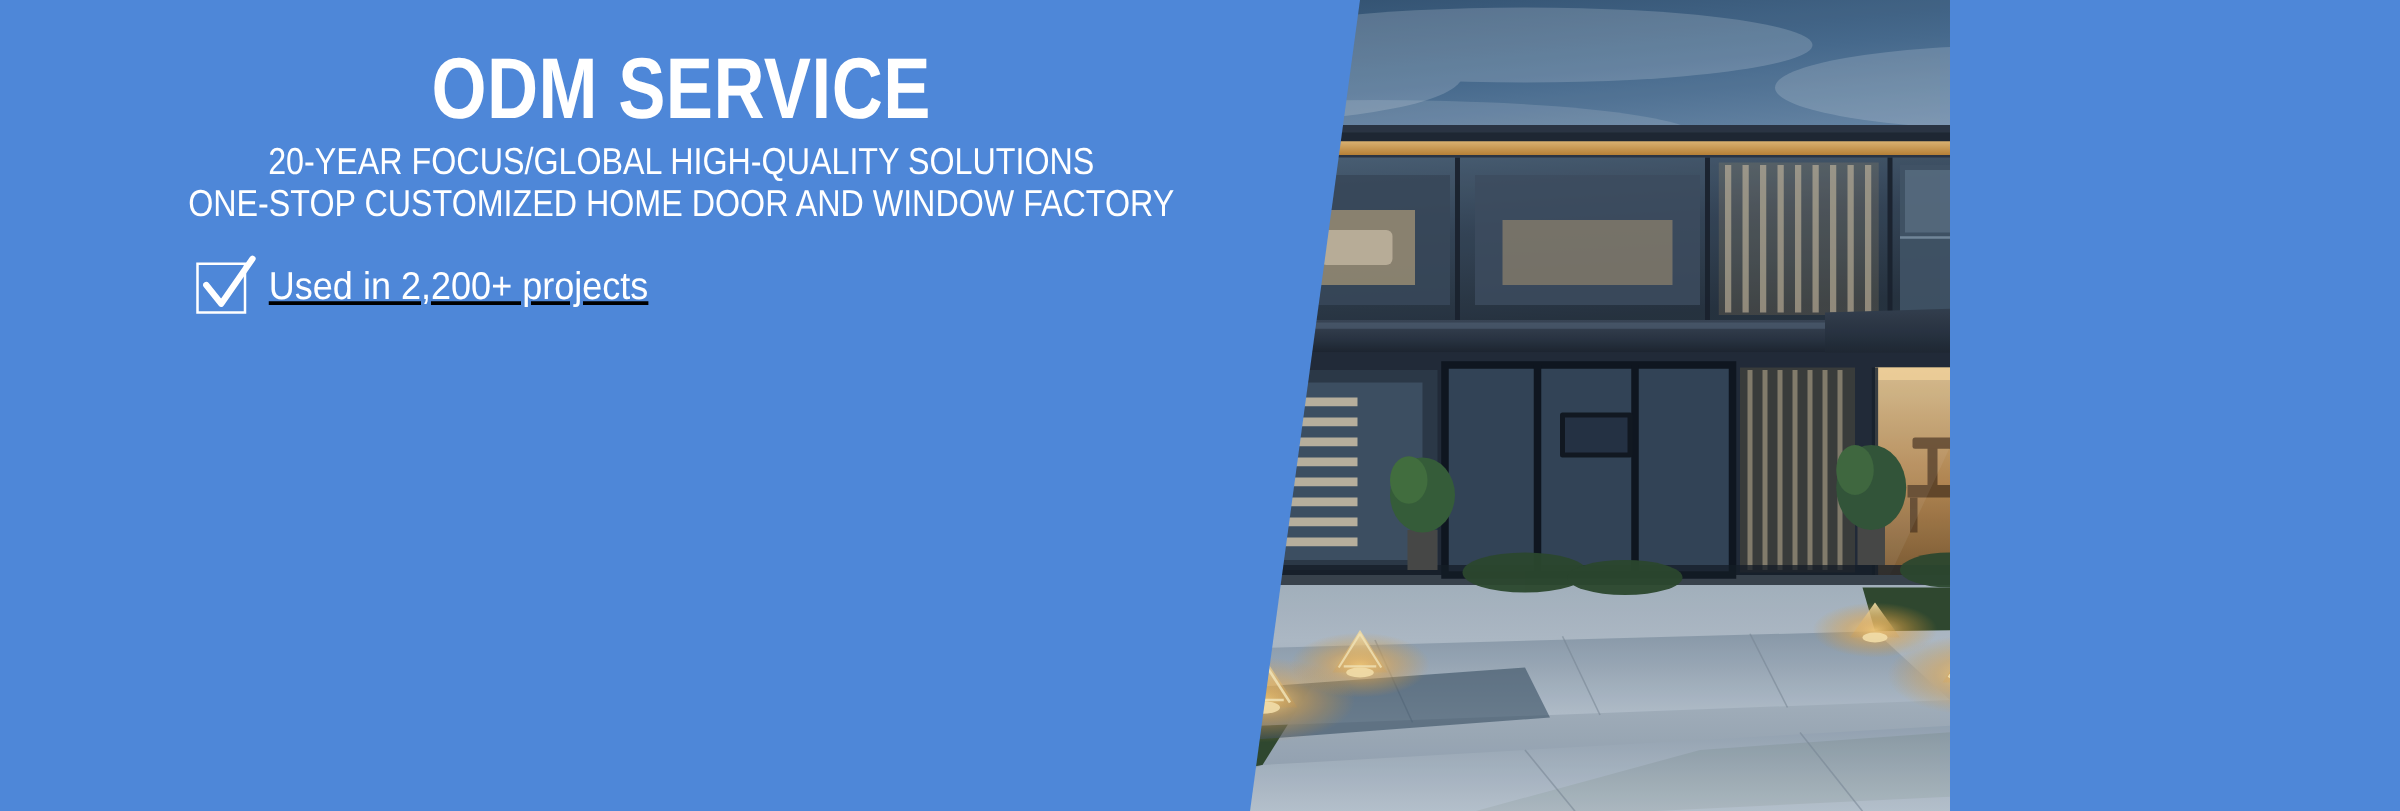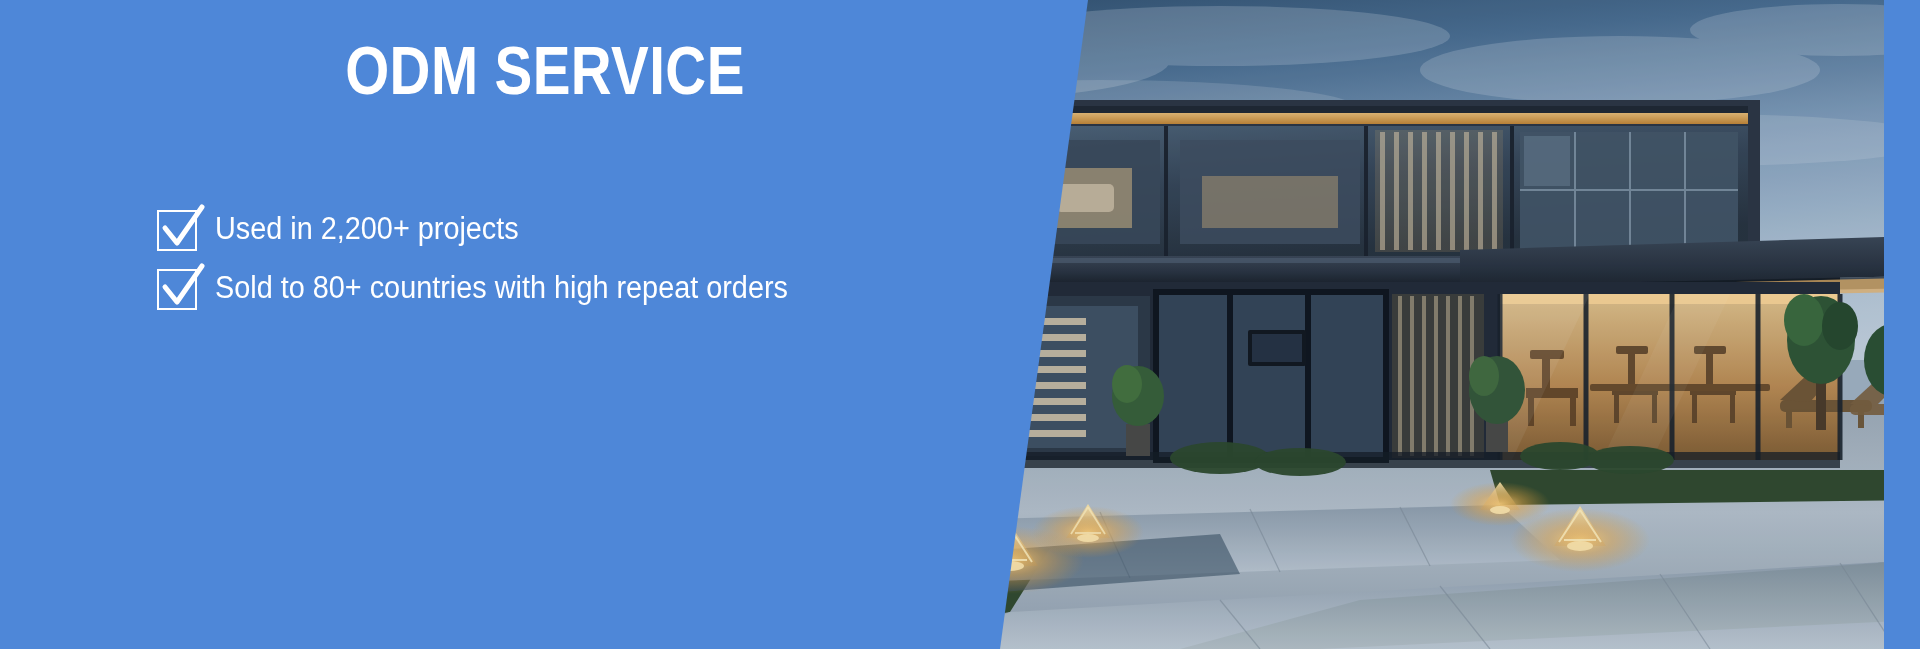--- a/index.html
+++ b/index.html
@@ -6,21 +6,21 @@
   html, body {
     width: 1920px;
     height: 649px;
     overflow: hidden;
     background: #4e87d8;
     font-family: "Liberation Sans", sans-serif;
   }
 
   .banner {
     position: relative;
-    width: 1884px;
+    width: 1560px;
     height: 649px;
     overflow: hidden;
     background: #4c1d95;
   }
 
   
   .photo-layer {
     position: absolute;
     inset: 0;
     z-index: 1;
@@ -92,20 +92,21 @@
     left: 157px;
     top: 207px;
     display: flex;
     flex-direction: column;
     gap: 15px;
   }
   .check-item {
     display: flex;
     align-items: center;
     height: 44px;
+    text-decoration: underline;
   }
   .checkbox {
     position: relative;
     width: 42px;
     height: 44px;
     flex: 0 0 42px;
   }
   .checkbox .box {
     position: absolute;
     left: 0;
@@ -462,41 +463,36 @@
       <rect x="0" y="0" width="1120" height="649" fill="#16233a" opacity="0.06"></rect>
     </svg>
   </div>
 
   <div class="blue-panel"></div>
 
   <div class="content">
 
     <div class="title">ODM SERVICE</div>
 
+    <div class="subtitle-block">
+      <div class="subtitle">20-YEAR FOCUS/GLOBAL HIGH-QUALITY SOLUTIONS</div>
+      <div class="subtitle">ONE-STOP CUSTOMIZED HOME DOOR AND WINDOW FACTORY</div>
+    </div>
 
     <div class="checklist">
 
       <div class="check-item">
         <span class="checkbox">
           <span class="box"></span>
           <svg viewBox="0 0 48 50" fill="none">
             <path d="M7 25 L19 40 L44 4" stroke="#ffffff" stroke-width="5" stroke-linecap="round" stroke-linejoin="round"></path>
           </svg>
         </span>
         <span class="check-label">Used in 2,200+ projects</span>
       </div>
 
-      <div class="check-item">
-        <span class="checkbox">
-          <span class="box"></span>
-          <svg viewBox="0 0 48 50" fill="none">
-            <path d="M7 25 L19 40 L44 4" stroke="#ffffff" stroke-width="5" stroke-linecap="round" stroke-linejoin="round"></path>
-          </svg>
-        </span>
-        <span class="check-label">Sold to 80+ countries with high repeat orders</span>
-      </div>
 
 
 
 
     </div>
   </div>
 </div>
 
 </body></html>

